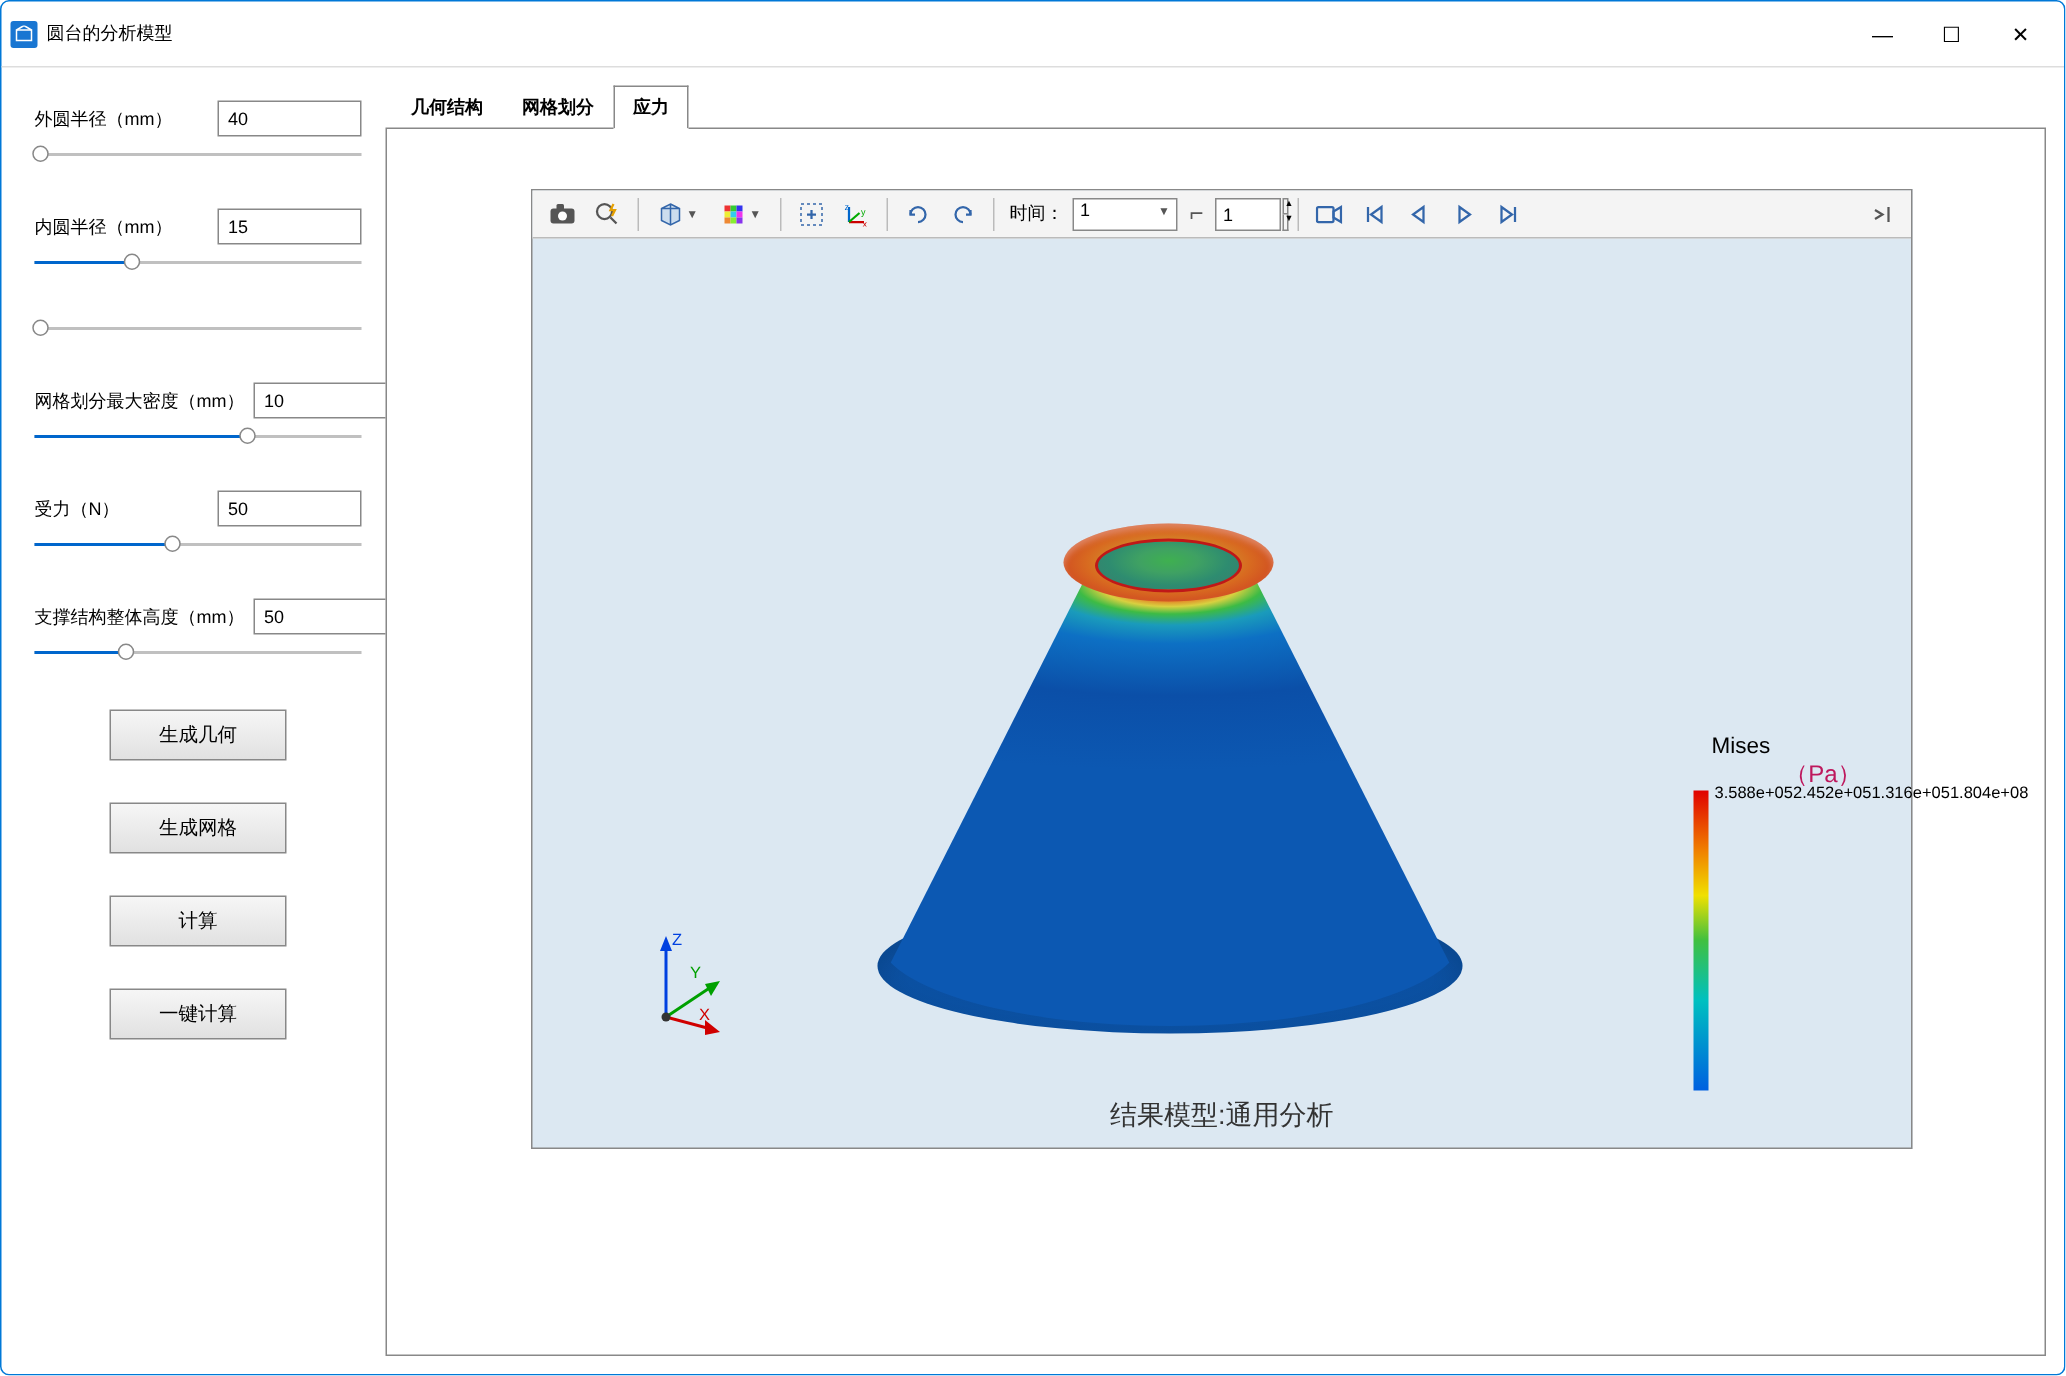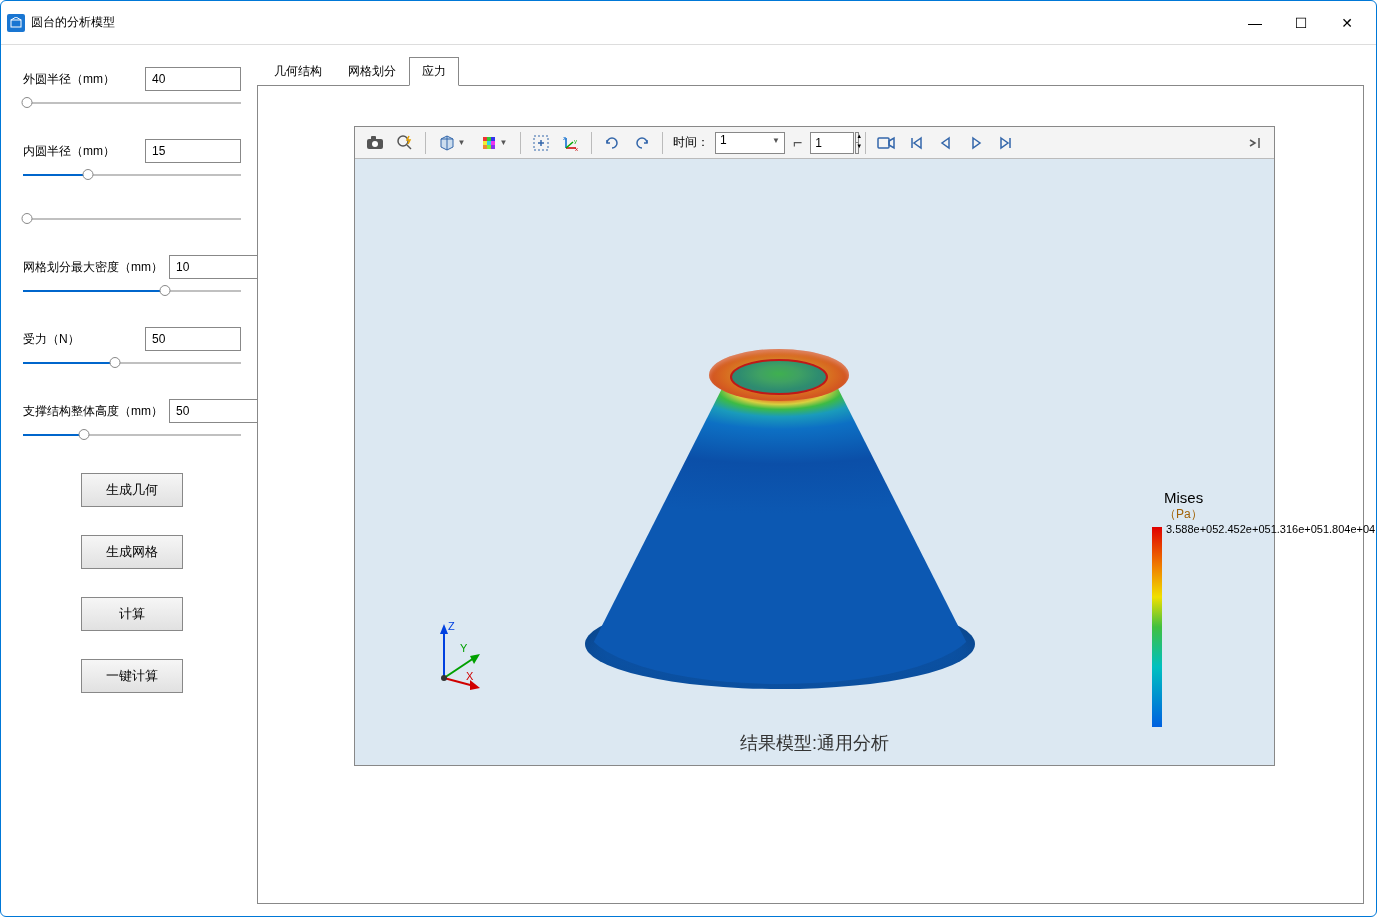--- a/index.html
+++ b/index.html
@@ -101,37 +101,38 @@
     transform: translateX(-50%);
   }
   .btn-col {
     display: flex;
     flex-direction: column;
     gap: 28px;
     margin-top: 30px;
     align-items: center;
   }
   .btn {
-    width: 102px;
+    width: 118px;
     height: 34px;
     background: linear-gradient(#f6f6f6, #e1e1e1);
     border: 1px solid #888;
     font-size: 13px;
     cursor: pointer;
   }
   .main {
     flex: 1;
     display: flex;
     flex-direction: column;
   }
   .tabs {
     display: flex;
     gap: 0;
     margin-bottom: -1px;
     padding-left: 4px;
+    font-weight: bold;
   }
   .tab {
     padding: 5px 12px;
     font-size: 12px;
     border: 1px solid transparent;
     border-bottom: none;
     cursor: pointer;
   }
   .tab.active {
     background: #fff;
@@ -242,27 +243,27 @@
     border: 2px solid #c01818;
   }
   .axis {
     position: absolute;
     left: 75px;
     bottom: 75px;
     width: 60px; height: 70px;
   }
   .legend {
     position: absolute;
-    right: 10px;
+    right: 33px;
     top: 330px;
     width: 100px;
     font-size: 12px;
   }
   .legend-title { font-size: 15px; }
-  .legend-sub { font-size: 12px; color: #a16207; margin-bottom: 4px;}
+  .legend-sub { font-size: 16px; color: #be185d; margin-bottom: 4px; text-align: right;}
   .legend-bar {
     position: absolute;
     left: -12px;
     top: 38px;
     width: 10px;
     height: 200px;
     background: linear-gradient(to bottom,
       #e00000 0%, #f08000 20%, #f0e000 35%, #40c040 50%, #00c0c0 70%, #0060e0 100%);
   }
   .legend-ticks {
@@ -525,21 +526,21 @@
             </div>
 
             <div class="legend">
               <div class="legend-title">Mises</div>
               <div class="legend-sub">（Pa）</div>
               <div class="legend-bar"></div>
               <div class="legend-ticks">
                 <span>3.588e+05</span>
                 <span>2.452e+05</span>
                 <span>1.316e+05</span>
-                <span>1.804e+04</span>
+                <span>1.804e+08</span>
               </div>
             </div>
 
             <div class="result-title">结果模型:通用分析</div>
           </div>
         </div>
       </div>
     </div>
   </div>
 </div>

